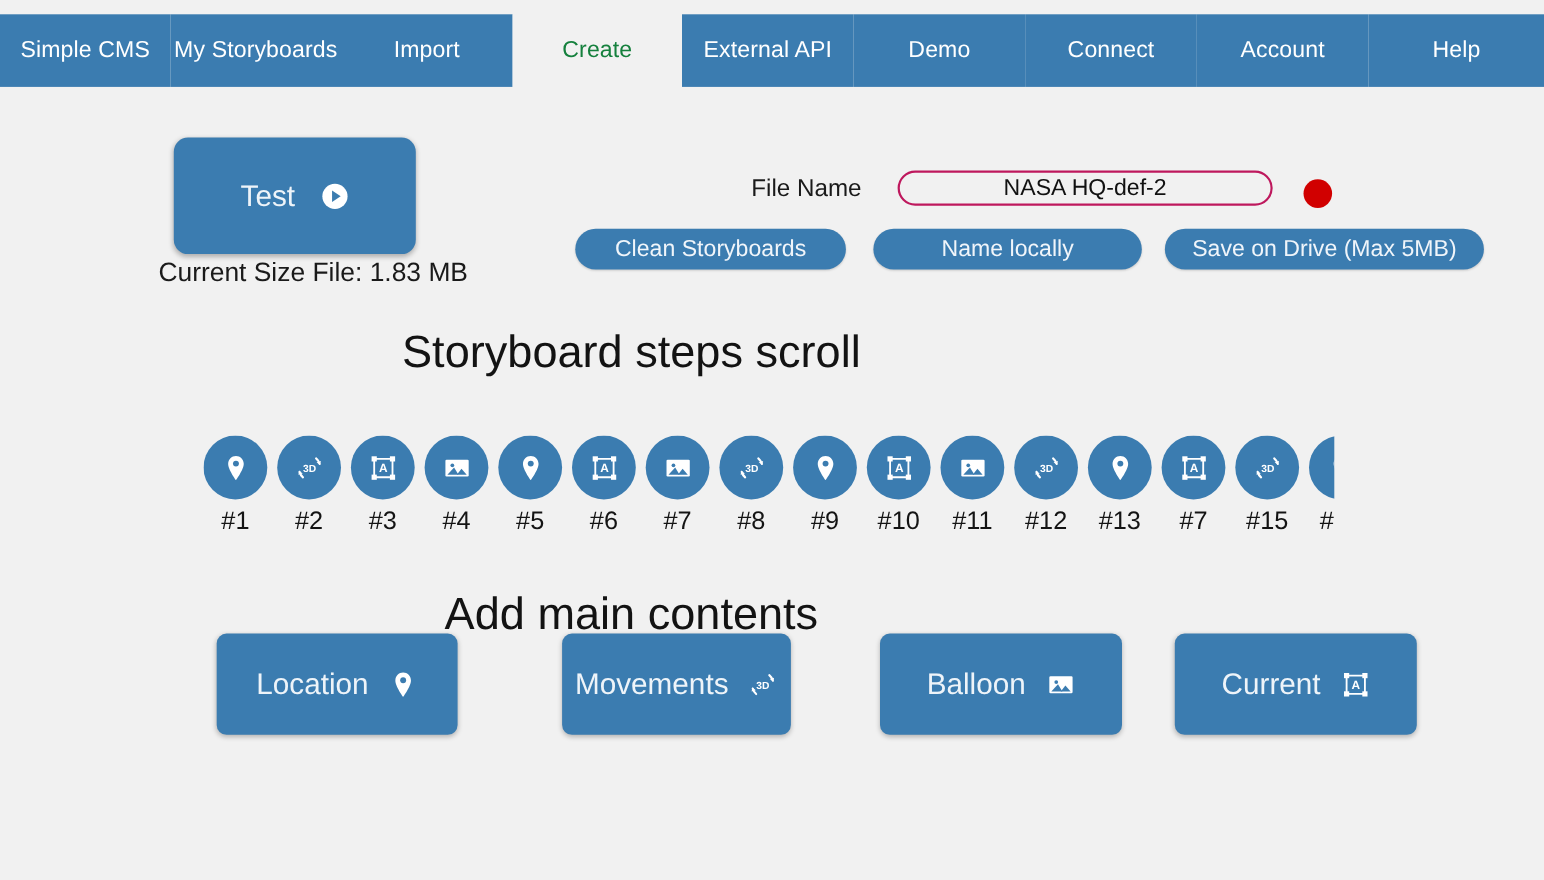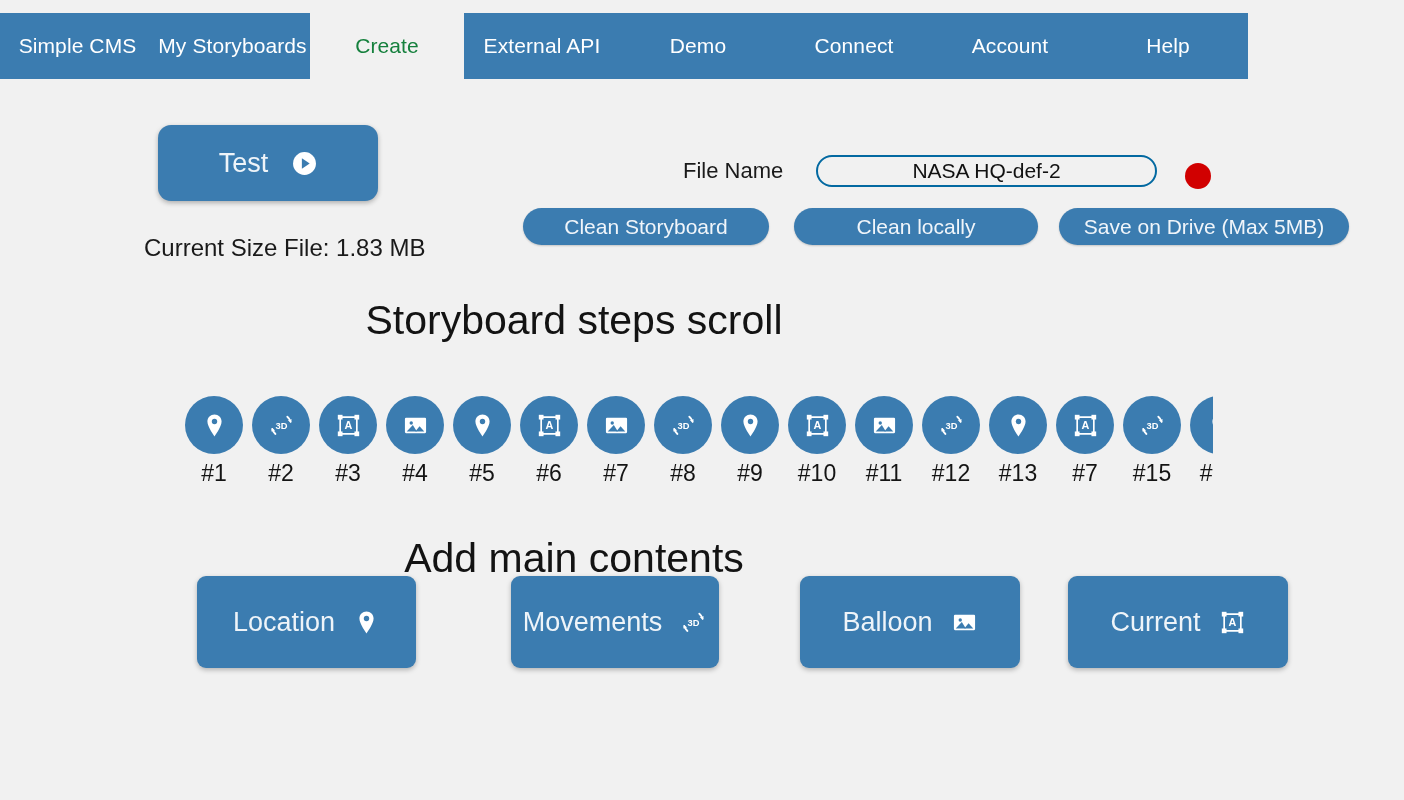--- a/index.html
+++ b/index.html
@@ -30,21 +30,21 @@
   }
   .nav-item.active {
     background: #f1f1f1;
     color: #15803d;
   }
 
   
   .test-btn {
     position: absolute;
     left: 158px; top: 125px;
-    width: 220px; height: 76px;
+    width: 220px; height: 106px;
     background: #3b7cb0;
     border: none; border-radius: 13px;
     box-shadow: 0 2px 5px rgba(0,0,0,0.28);
     display: flex; align-items: center; justify-content: center;
     gap: 24px;
     cursor: pointer;
   }
   .test-btn .lbl {
     color: #eef4f9; font-size: 27px;
     font-family: "Liberation Sans", sans-serif;
@@ -59,21 +59,21 @@
   }
 
   
   .filename-label {
     position: absolute; left: 663px; top: 158px;
     font-size: 22px; color: #1a1a1a; margin-left: 20px;
   }
   .filename-input {
     position: absolute; left: 816px; top: 155px;
     width: 341px; height: 32px;
-    border: 2px solid #0369a1;
+    border: 2px solid #be185d;
     border-radius: 16px;
     background: #f1f1f1;
     text-align: center;
     font-size: 21px; color: #111;
     font-family: "Liberation Sans", sans-serif;
     outline: none;
     line-height: 28px;
   }
   .rec-dot {
     position: absolute; left: 1185px; top: 163px;
@@ -152,20 +152,21 @@
   .cb-balloon   { left: 800px;  width: 220px; }
   .cb-shapes    { left: 1068px; width: 220px; }
   .content-btn svg { display:block; }
 </style>
 </head>
 <body>
 
 <div class="navbar" id="navbar">
     <div class="nav-item" style="width: 155px;">Simple CMS</div>
     <div class="nav-item" style="width: 155px;">My Storyboards</div>
+    <div class="nav-item" style="width: 156px;">Import</div>
     <div class="nav-item active" style="width: 154px;">Create</div>
     <div class="nav-item" style="width: 156px;">External API</div>
     <div class="nav-item" style="width: 156px;">Demo</div>
     <div class="nav-item" style="width: 156px;">Connect</div>
     <div class="nav-item" style="width: 156px;">Account</div>
     <div class="nav-item" style="width: 160px;">Help</div>
   </div>
 
 <button class="test-btn">
   <span class="lbl">Test</span>
@@ -176,22 +177,22 @@
     </svg>
   </span>
 </button>
 
 <div class="size-file">Current Size File:  1.83 MB</div>
 
 <div class="filename-label">File Name</div>
 <input class="filename-input" type="text" value="NASA HQ-def-2" style="">
 <div class="rec-dot"></div>
 
-<button class="pill pill-clean">Clean Storyboard</button>
-<button class="pill pill-local">Clean locally</button>
+<button class="pill pill-clean">Clean Storyboards</button>
+<button class="pill pill-local">Name locally</button>
 <button class="pill pill-drive">Save on Drive (Max 5MB)</button>
 
 <div class="section-title title-steps">Storyboard steps scroll</div>
 <div class="section-title title-add">Add main contents</div>
 
 <div class="steps-scroll" id="steps-scroll"><div class="step"><div class="step-circle">
         <svg width="27" height="27" viewBox="0 0 24 24">
           <path fill="#ffffff" d="M12 2.2c-3.5 0-6.3 2.8-6.3 6.3 0 4.7 6.3 13.3 6.3 13.3s6.3-8.6 6.3-13.3c0-3.5-2.8-6.3-6.3-6.3z"></path>
           <circle cx="12" cy="8.4" r="2.4" fill="#3b7cb0"></circle>
         </svg>

